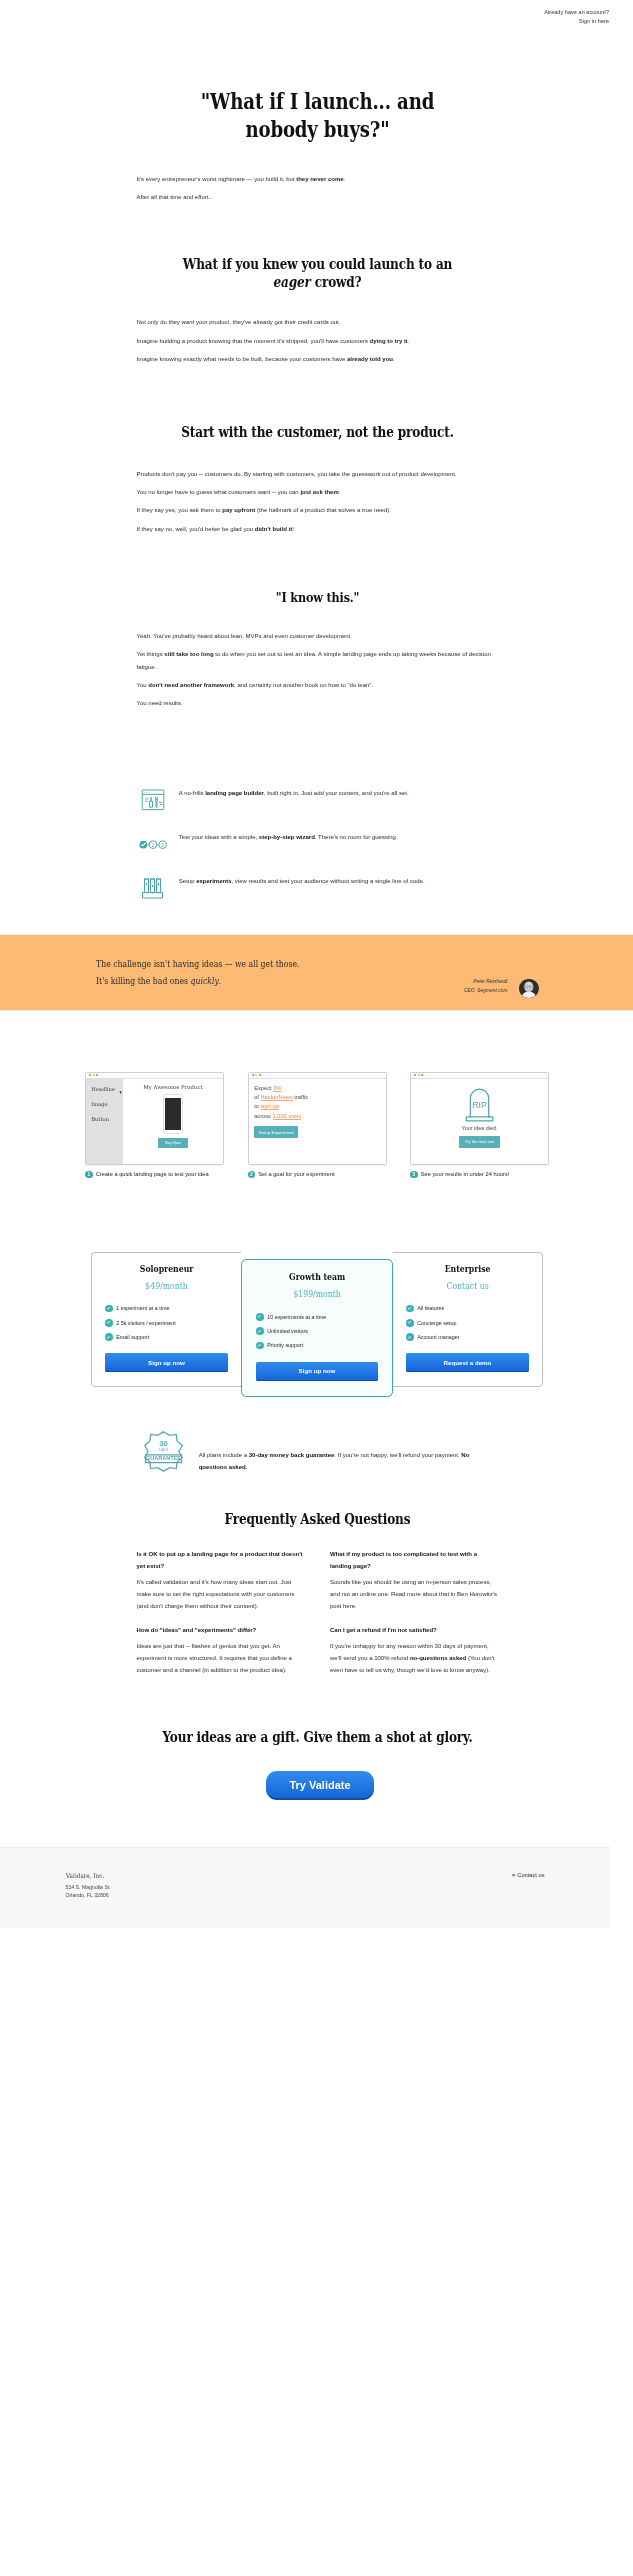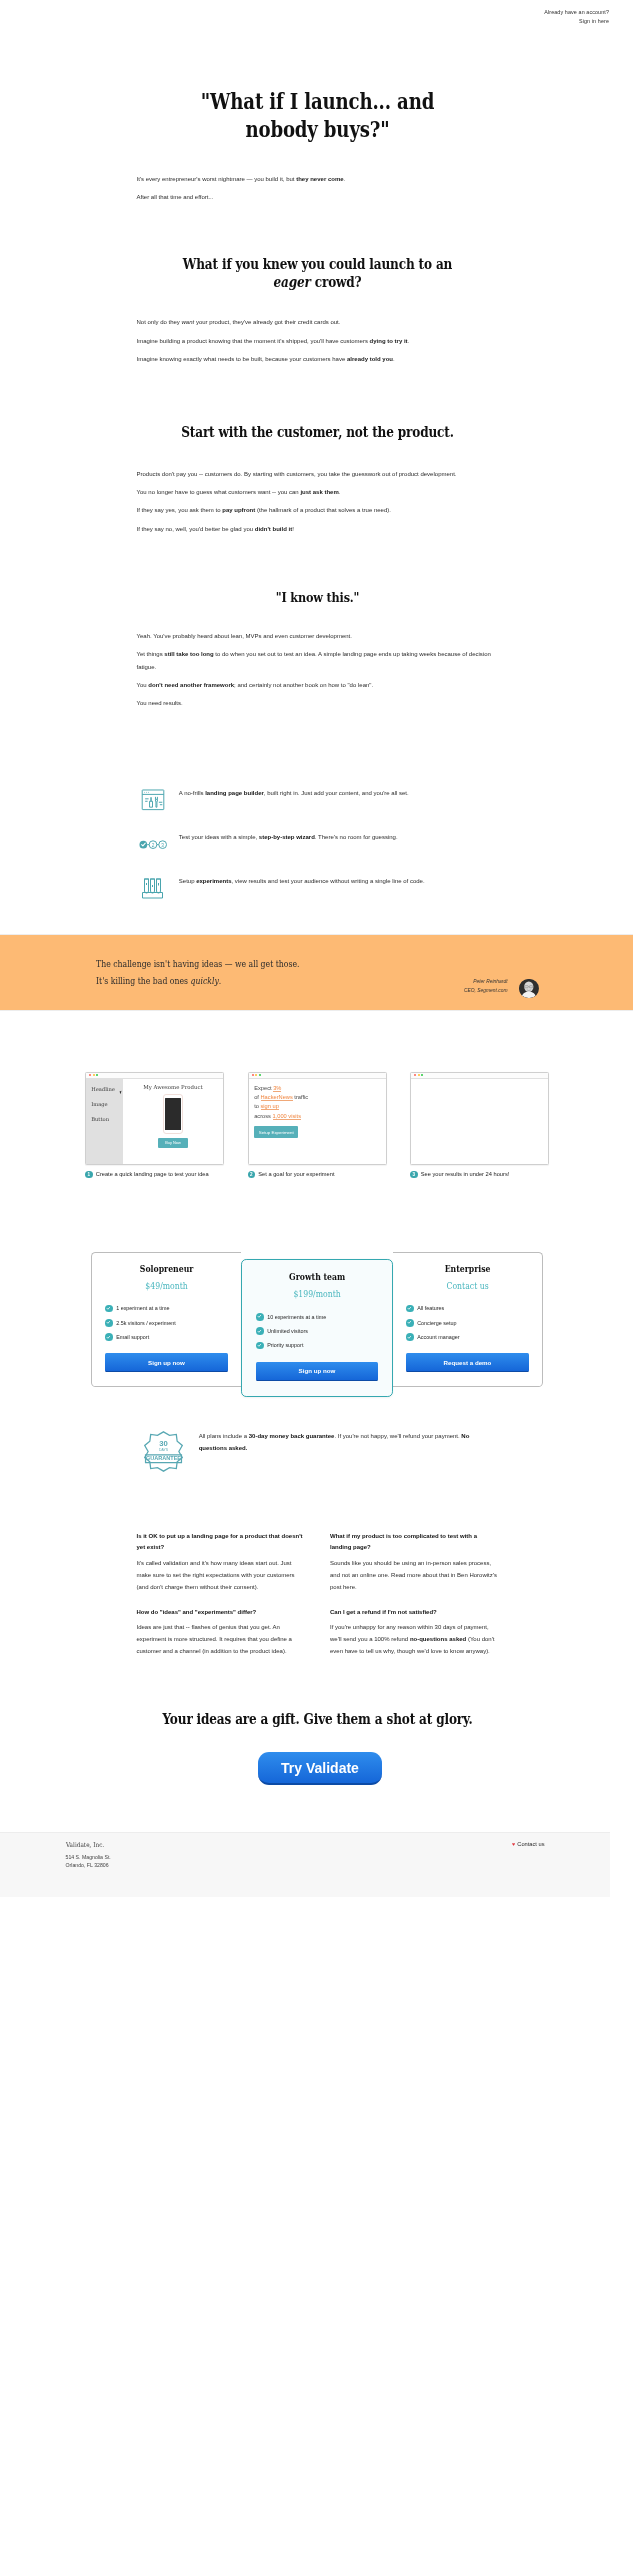--- a/index.html
+++ b/index.html
@@ -276,21 +276,21 @@
     color: #fff; font-size: 6.2px; font-weight: 700;
     padding: 5.7px 0 5.2px;
     margin-top: 12.4px;
     cursor: pointer;
     font-family: "Liberation Sans", sans-serif;
   }
 
   
   .guarantee {
     width: 361px; margin: 33px auto 0;
-    display: flex; align-items: flex-start;
+    display: flex; align-items: flex-end;
   }
   .guarantee-badge { width: 54px; min-width: 54px; display:flex; justify-content:center; }
   .guarantee-text {
     font-size: 6px; line-height: 2.0; color: #2c2c2c; margin-left: 8.2px;
   }
   .guarantee-text b { font-weight: 700; color: #141414; }
 
   
   .faq { padding-top: 37px; }
   .faq-grid {
@@ -309,33 +309,33 @@
   .faq-a b { font-weight: 700; color: #141414; }
 
   
   .final { padding-top: 39px; padding-bottom: 47px; text-align: center; }
   .final h2 { margin-bottom: 24px; }
   .cta-btn {
     display: inline-block;
     background: linear-gradient(#2f8ded,#1566d8);
     border: none; border-bottom: 2.1px solid #0c4ba6;
     border-radius: 11px;
-    color: #fff; font-size: 14px; font-weight: 700;
+    color: #fff; font-size: 11px; font-weight: 700;
     padding: 8.2px 23px 7.2px;
     cursor: pointer;
     font-family: "Liberation Sans", sans-serif;
     margin-left: 6px;
   }
 
   
   .footer {
     width: 610px;
     background: #f7f7f7;
     border-top: 0.5px solid #ededed;
-    padding: 8px 0 28px;
+    padding: 24px 0 28px;
   }
   .footer-inner {
     width: 479px; margin: 0 auto;
     display: flex; justify-content: space-between; align-items: flex-start;
   }
   .f-company {
     font-family: "DejaVu Serif", serif;
     font-size: 6.4px; color: #3c3c3c; margin-bottom: 3.1px;
     transform: scaleX(.9); transform-origin: left;
   }
@@ -545,20 +545,31 @@
         </div>
       </div>
 
       <div class="card-col">
         <div class="browser">
           <div class="chrome">
             <span class="dot r"></span>
             <span class="dot y"></span>
             <span class="dot g"></span>
           </div>
+          <div class="c3-body">
+            <div class="rip-wrap">
+              <svg viewBox="0 0 84 72" width="43" height="37" fill="none" stroke="#4aa5ae" stroke-width="2.4">
+                <path d="M24 64 V26 a18 18 0 0 1 36 0 V64"></path>
+                <text x="42" y="44" font-size="17" font-family="Liberation Sans, sans-serif" fill="#4aa5ae" stroke="none" text-anchor="middle">RIP</text>
+                <rect x="16" y="62" width="52" height="8" rx="1"></rect>
+              </svg>
+            </div>
+            <div class="c3-caption">Your idea died.</div>
+            <div class="trynext">Try the next one</div>
+          </div>
         </div>
         <div class="card-cap">
           <div class="step-badge">3</div>
           <div class="card-cap-text">See your results in under 24 hours!</div>
         </div>
       </div>
 
     </div>
   </div>
 
@@ -674,20 +685,23 @@
           <text x="48" y="71" font-size="13" font-family="Liberation Sans, sans-serif" font-weight="bold" fill="#58a8b3" stroke="none" text-anchor="middle">GUARANTEE</text>
         </svg>
       </div>
       <div class="guarantee-text">
         <span>All plans include a </span><b>30-day money back guarantee</b><span>. If you're not happy, we'll refund your payment. </span><b>No questions asked.</b>
       </div>
     </div>
   </div>
 
   <div class="section faq">
+    <div class="wrap-wide">
+      <h2 class="display">Frequently Asked Questions</h2>
+    </div>
     <div class="faq-grid">
       <div class="faq-col">
         <div class="faq-q">Is it OK to put up a landing page for a product that doesn't yet exist?</div>
         <div class="faq-a">It's called validation and it's how many ideas start out. Just make sure to set the right expectations with your customers (and don't charge them without their consent).</div>
         <div class="faq-q">How do "ideas" and "experiments" differ?</div>
         <div class="faq-a">Ideas are just that -- flashes of genius that you get. An experiment is more structured. It requires that you define a customer and a channel (in addition to the product idea).</div>
       </div>
       <div class="faq-col">
         <div class="faq-q">What if my product is too complicated to test with a landing page?</div>
         <div class="faq-a">Sounds like you should be using an in-person sales process, and not an online one. Read more about that in Ben Horowitz's post here.</div>

